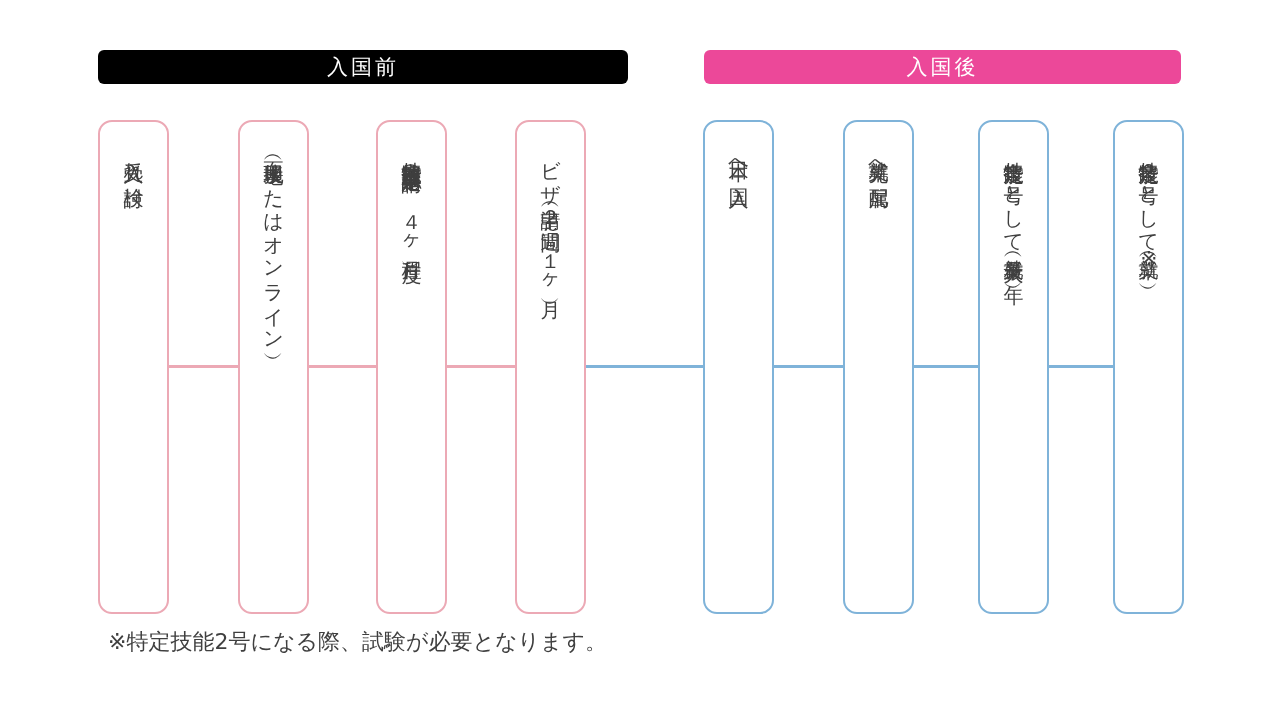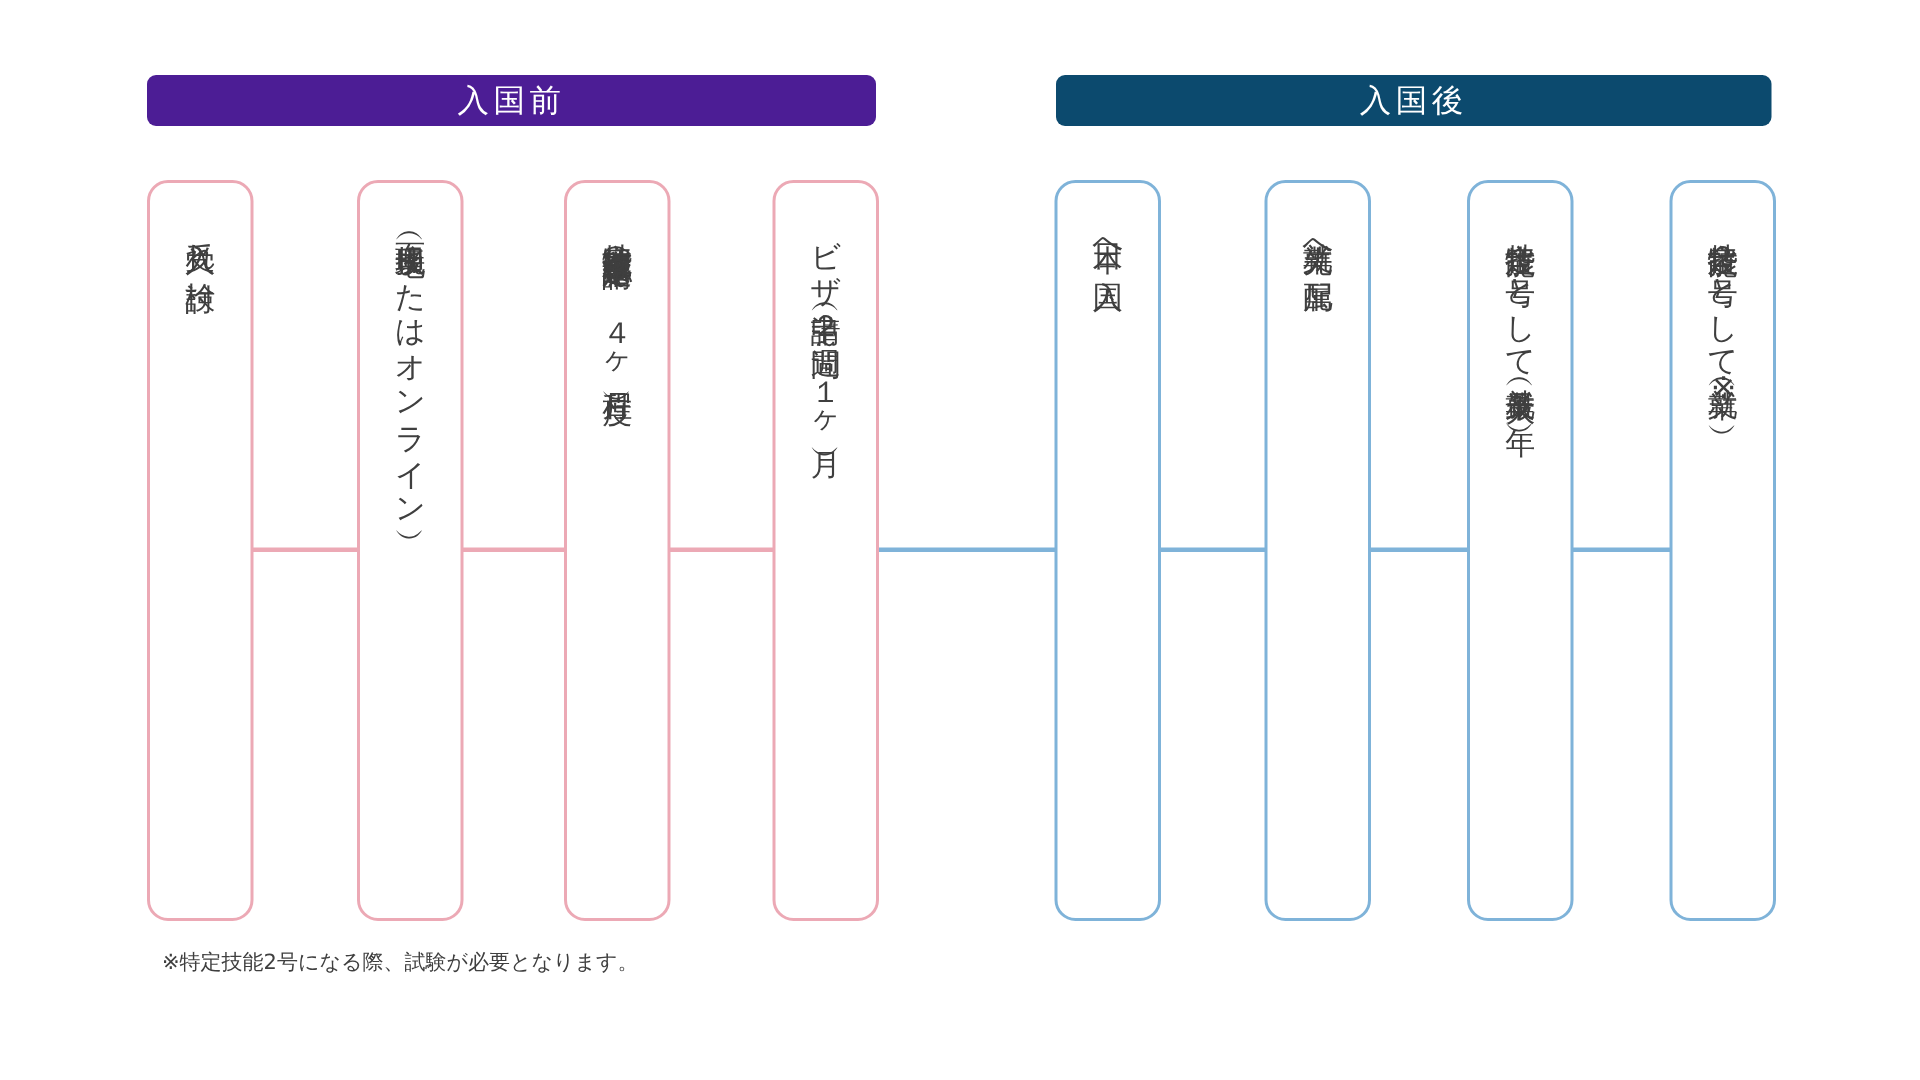--- a/index.html
+++ b/index.html
@@ -2,40 +2,40 @@
 <html><head>
 <meta charset="utf-8">
 <style>
   html,body{margin:0;padding:0;background:#ffffff;}
   body{font-family:"DejaVu Sans",sans-serif;}
   .canvas{position:relative;width:1280px;height:720px;background:#ffffff;overflow:hidden;}
 
   .hdr{position:absolute;top:50px;height:34px;border-radius:6px;
        display:flex;align-items:center;justify-content:center;
        color:#ffffff;font-size:21px;letter-spacing:3px;}
-  .hdr-pink{left:98px;width:486px;background:#4c1d95;}
-  .hdr-blue{left:704px;width:477px;background:#0c4a6e;}
+  .hdr-pink{left:98px;width:530px;background:#000000;}
+  .hdr-blue{left:704px;width:477px;background:#ec4899;}
 
   .box{position:absolute;top:120px;width:71px;height:494px;
        border-radius:14px;background:#ffffff;box-sizing:border-box;
        display:flex;justify-content:center;align-items:flex-start;
        padding-top:24px;z-index:2;}
   .box-pink{border:2.5px solid #ECA9B5;}
   .box-blue{border:2.5px solid #7FB3D9;}
 
   .vtext{writing-mode:vertical-rl;text-orientation:mixed;
          font-size:20px;letter-spacing:1px;line-height:1.05;
          color:#3F3F3F;white-space:nowrap;}
 
   .conn{position:absolute;top:365px;height:3px;z-index:1;}
   .conn-pink{background:#ECA9B5;}
   .conn-blue{background:#7FB3D9;}
 
   .footnote{position:absolute;left:108px;top:628px;
-            font-size:14px;line-height:28px;color:#3F3F3F;}
+            font-size:22px;line-height:28px;color:#3F3F3F;}
 </style>
 </head>
 <body>
 
 <div class="canvas">
 
   <div class="hdr hdr-pink">
     <span>入国前</span>
   </div>
   <div class="hdr hdr-blue">

